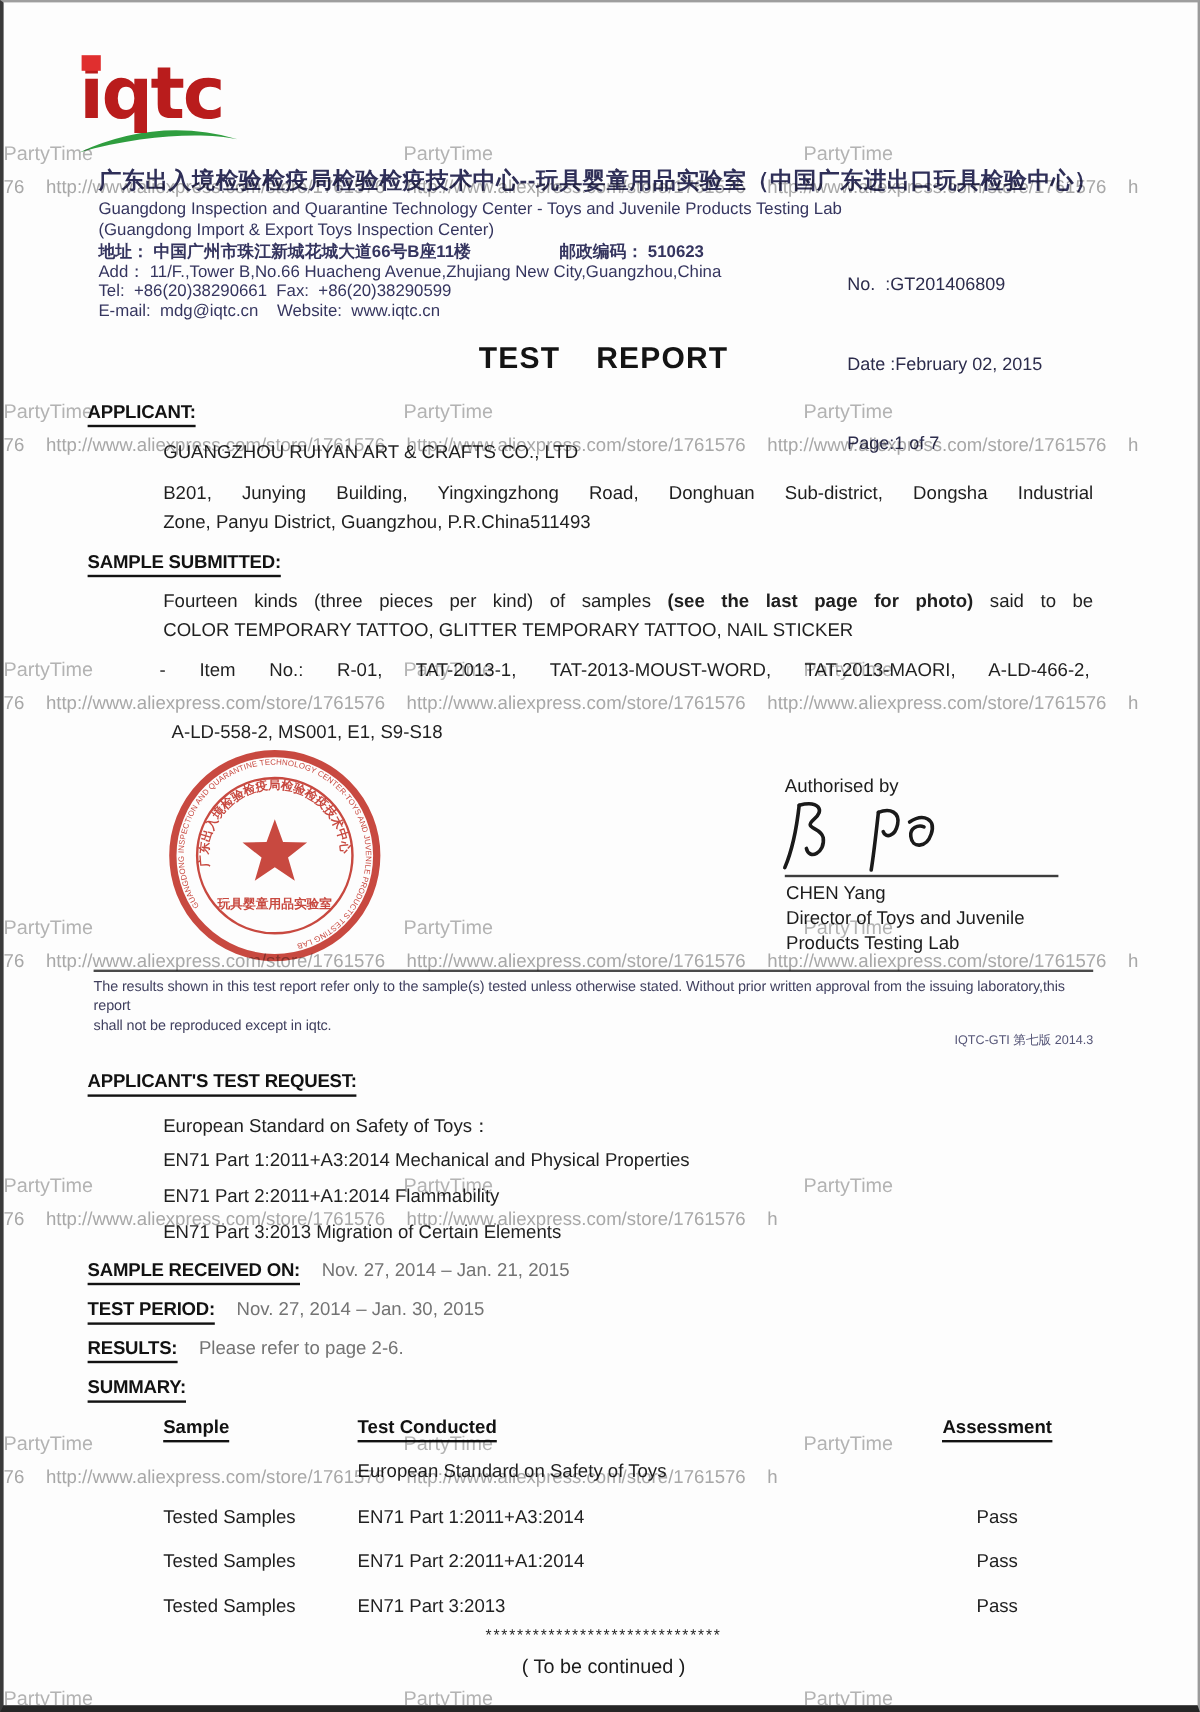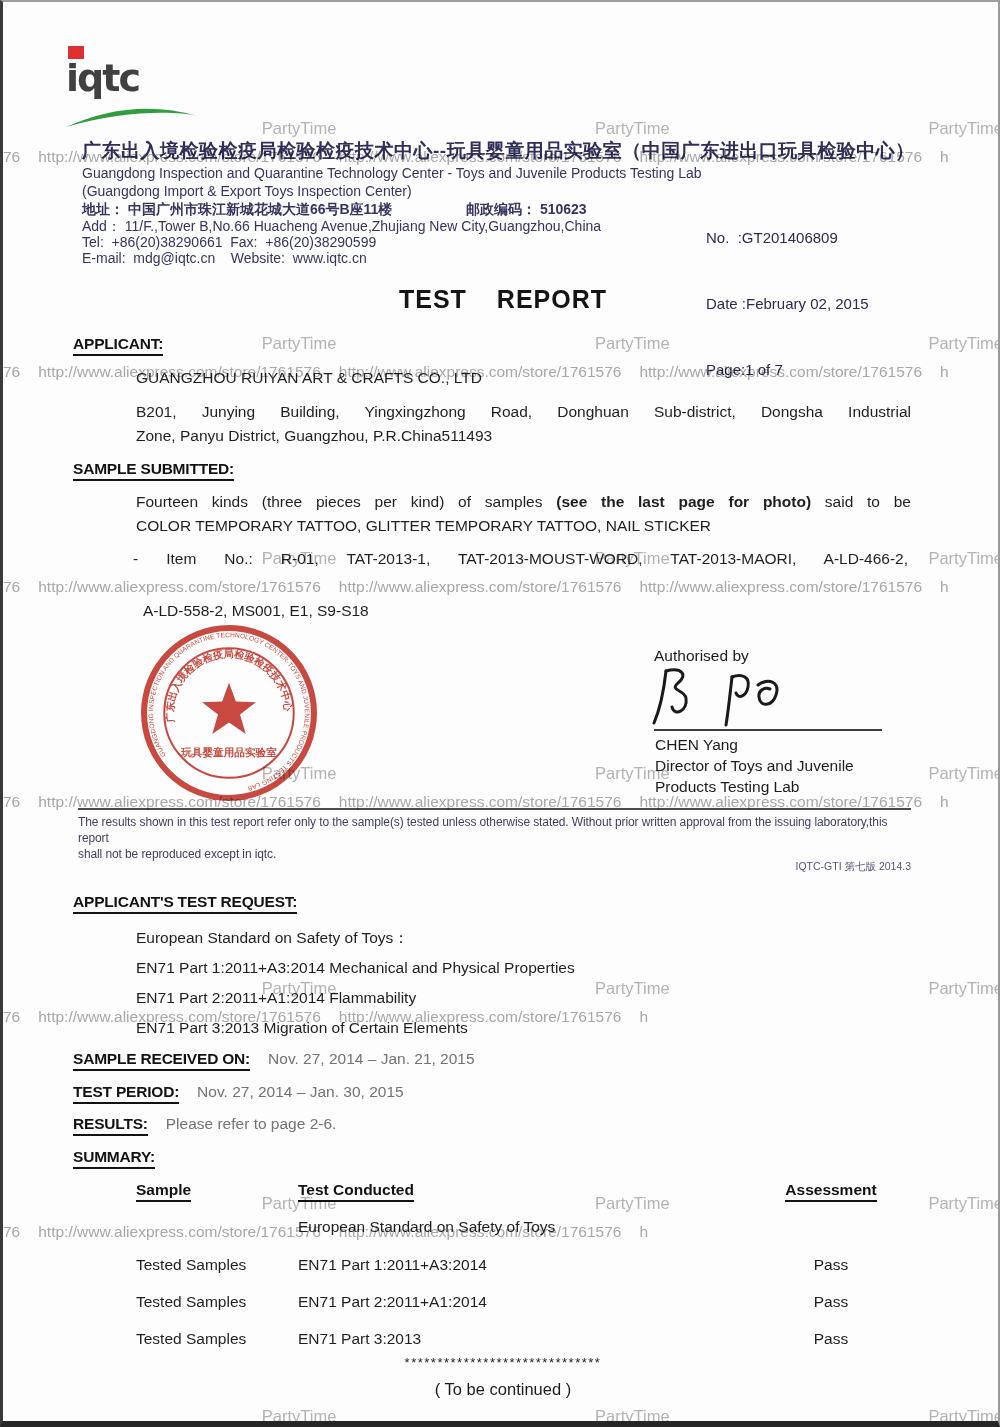--- a/index.html
+++ b/index.html
@@ -7,27 +7,27 @@
     position:relative;width:1000px;height:1427px;background:#fdfdfd;
     font-family:"Liberation Sans","DejaVu Sans",sans-serif;color:#1e1e1e;
     overflow:hidden;box-sizing:border-box;
     border-top:2px solid #9e9e9e;border-right:2px solid #9a9a9a;
     border-left:3px solid #3a3a3a;border-bottom:6px solid #262626;
   }
   .abs{position:absolute;}
   
   .wm-layer{position:absolute;inset:0;z-index:6;pointer-events:none;mix-blend-mode:multiply;}
   .wm-brand{position:absolute;left:0;width:1000px;display:flex;}
-  .wm-brand span{flex:1;text-align:right;font-size:16.5px;color:#b5b5b5;}
+  .wm-brand span{flex:1;text-align:left;font-size:16.5px;color:#b5b5b5;}
   .wm-url{position:absolute;left:0;width:1000px;display:flex;gap:18px;white-space:pre;
           font-size:15.5px;color:#a9a9a9;overflow:hidden;}
   
   .logo{position:absolute;left:63px;top:48px;width:132px;}
   .logo-text{position:relative;font-family:"DejaVu Sans",sans-serif;font-weight:bold;
-             font-size:38px;line-height:56px;color:#404040;letter-spacing:-2px;}
+             font-size:60px;line-height:56px;color:#b91c1c;letter-spacing:-2px;}
   .logo-dot{position:absolute;left:2px;top:-4px;width:16px;height:13px;background:#e02f2f;}
   .hdr{color:#35355f;margin-left:16px;}
   .cn-title{font-weight:bold;font-size:19px;letter-spacing:0.5px;color:#2f2f58;white-space:nowrap;}
   .hdr-line{font-size:14px;white-space:pre;}
   .meta{font-size:15px;line-height:22px;color:#2c2c4c;white-space:pre;}
   
   .doc-title{left:0;width:1000px;text-align:center;font-size:25px;font-weight:bold;
              letter-spacing:1px;word-spacing:22px;color:#141414;}
   .sec-label{font-size:15.5px;font-weight:bold;letter-spacing:-0.2px;color:#121212;
              border-bottom:2px solid #121212;padding-bottom:1px;display:inline-block;}

